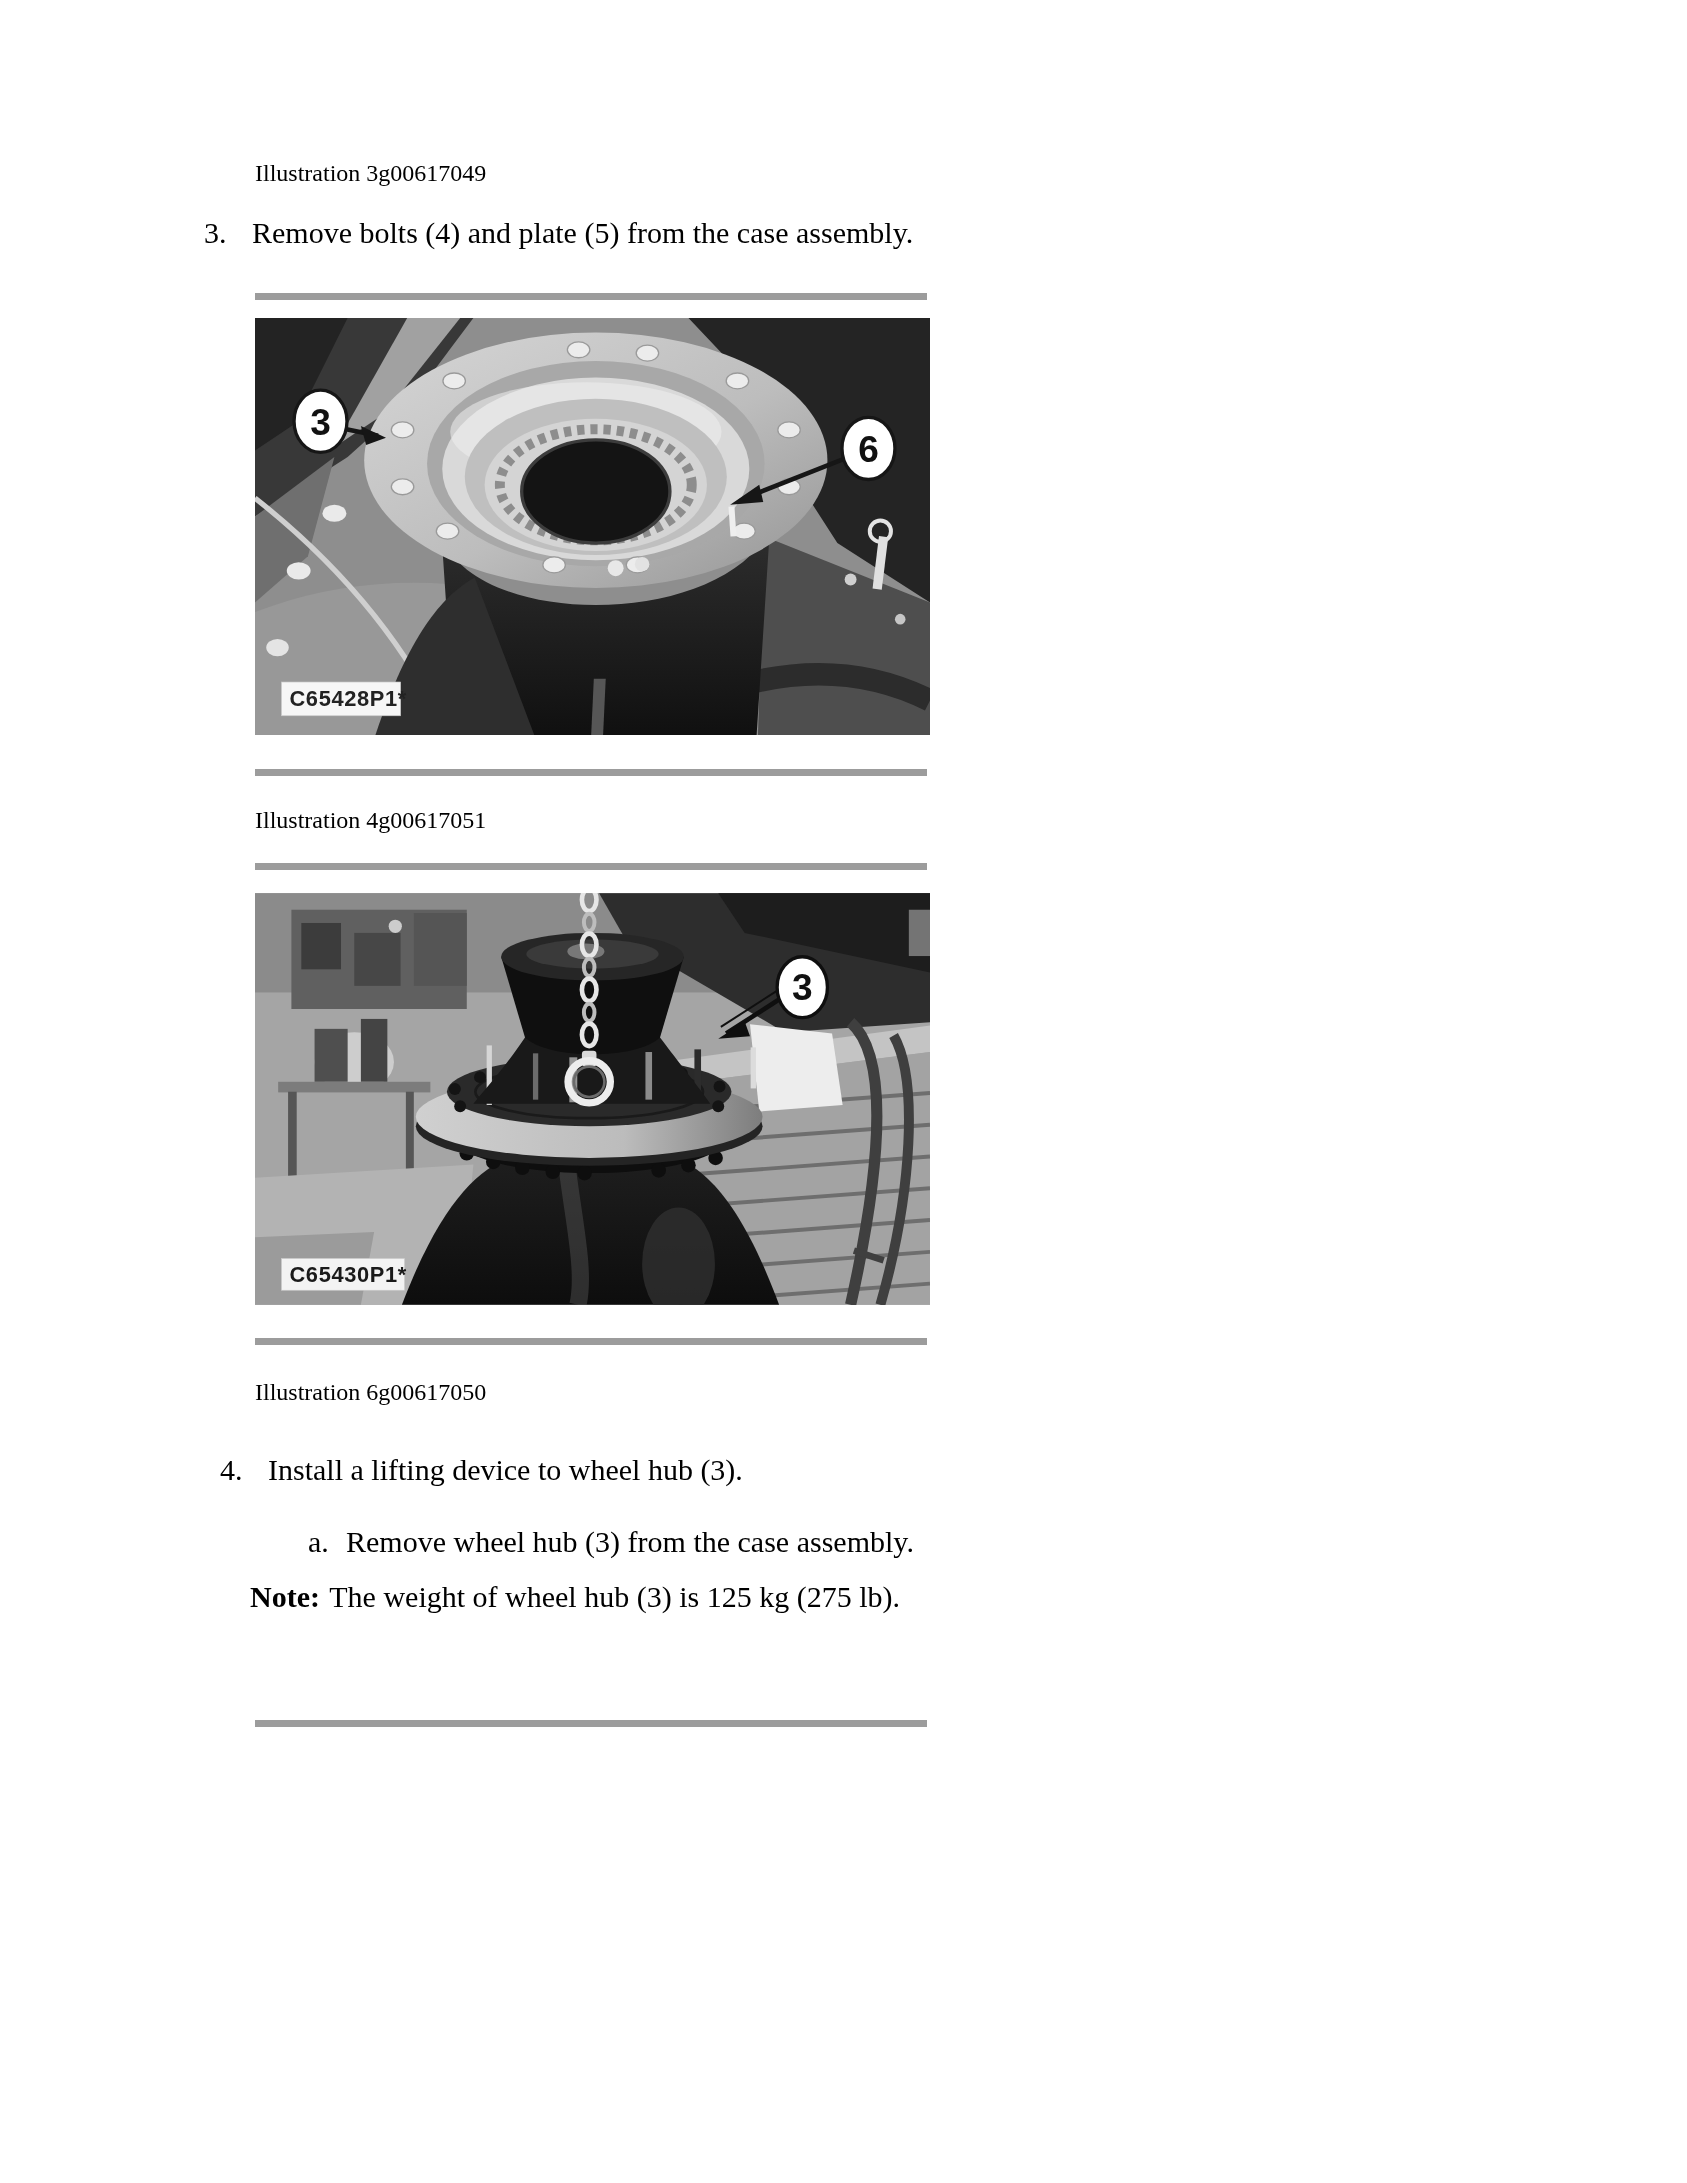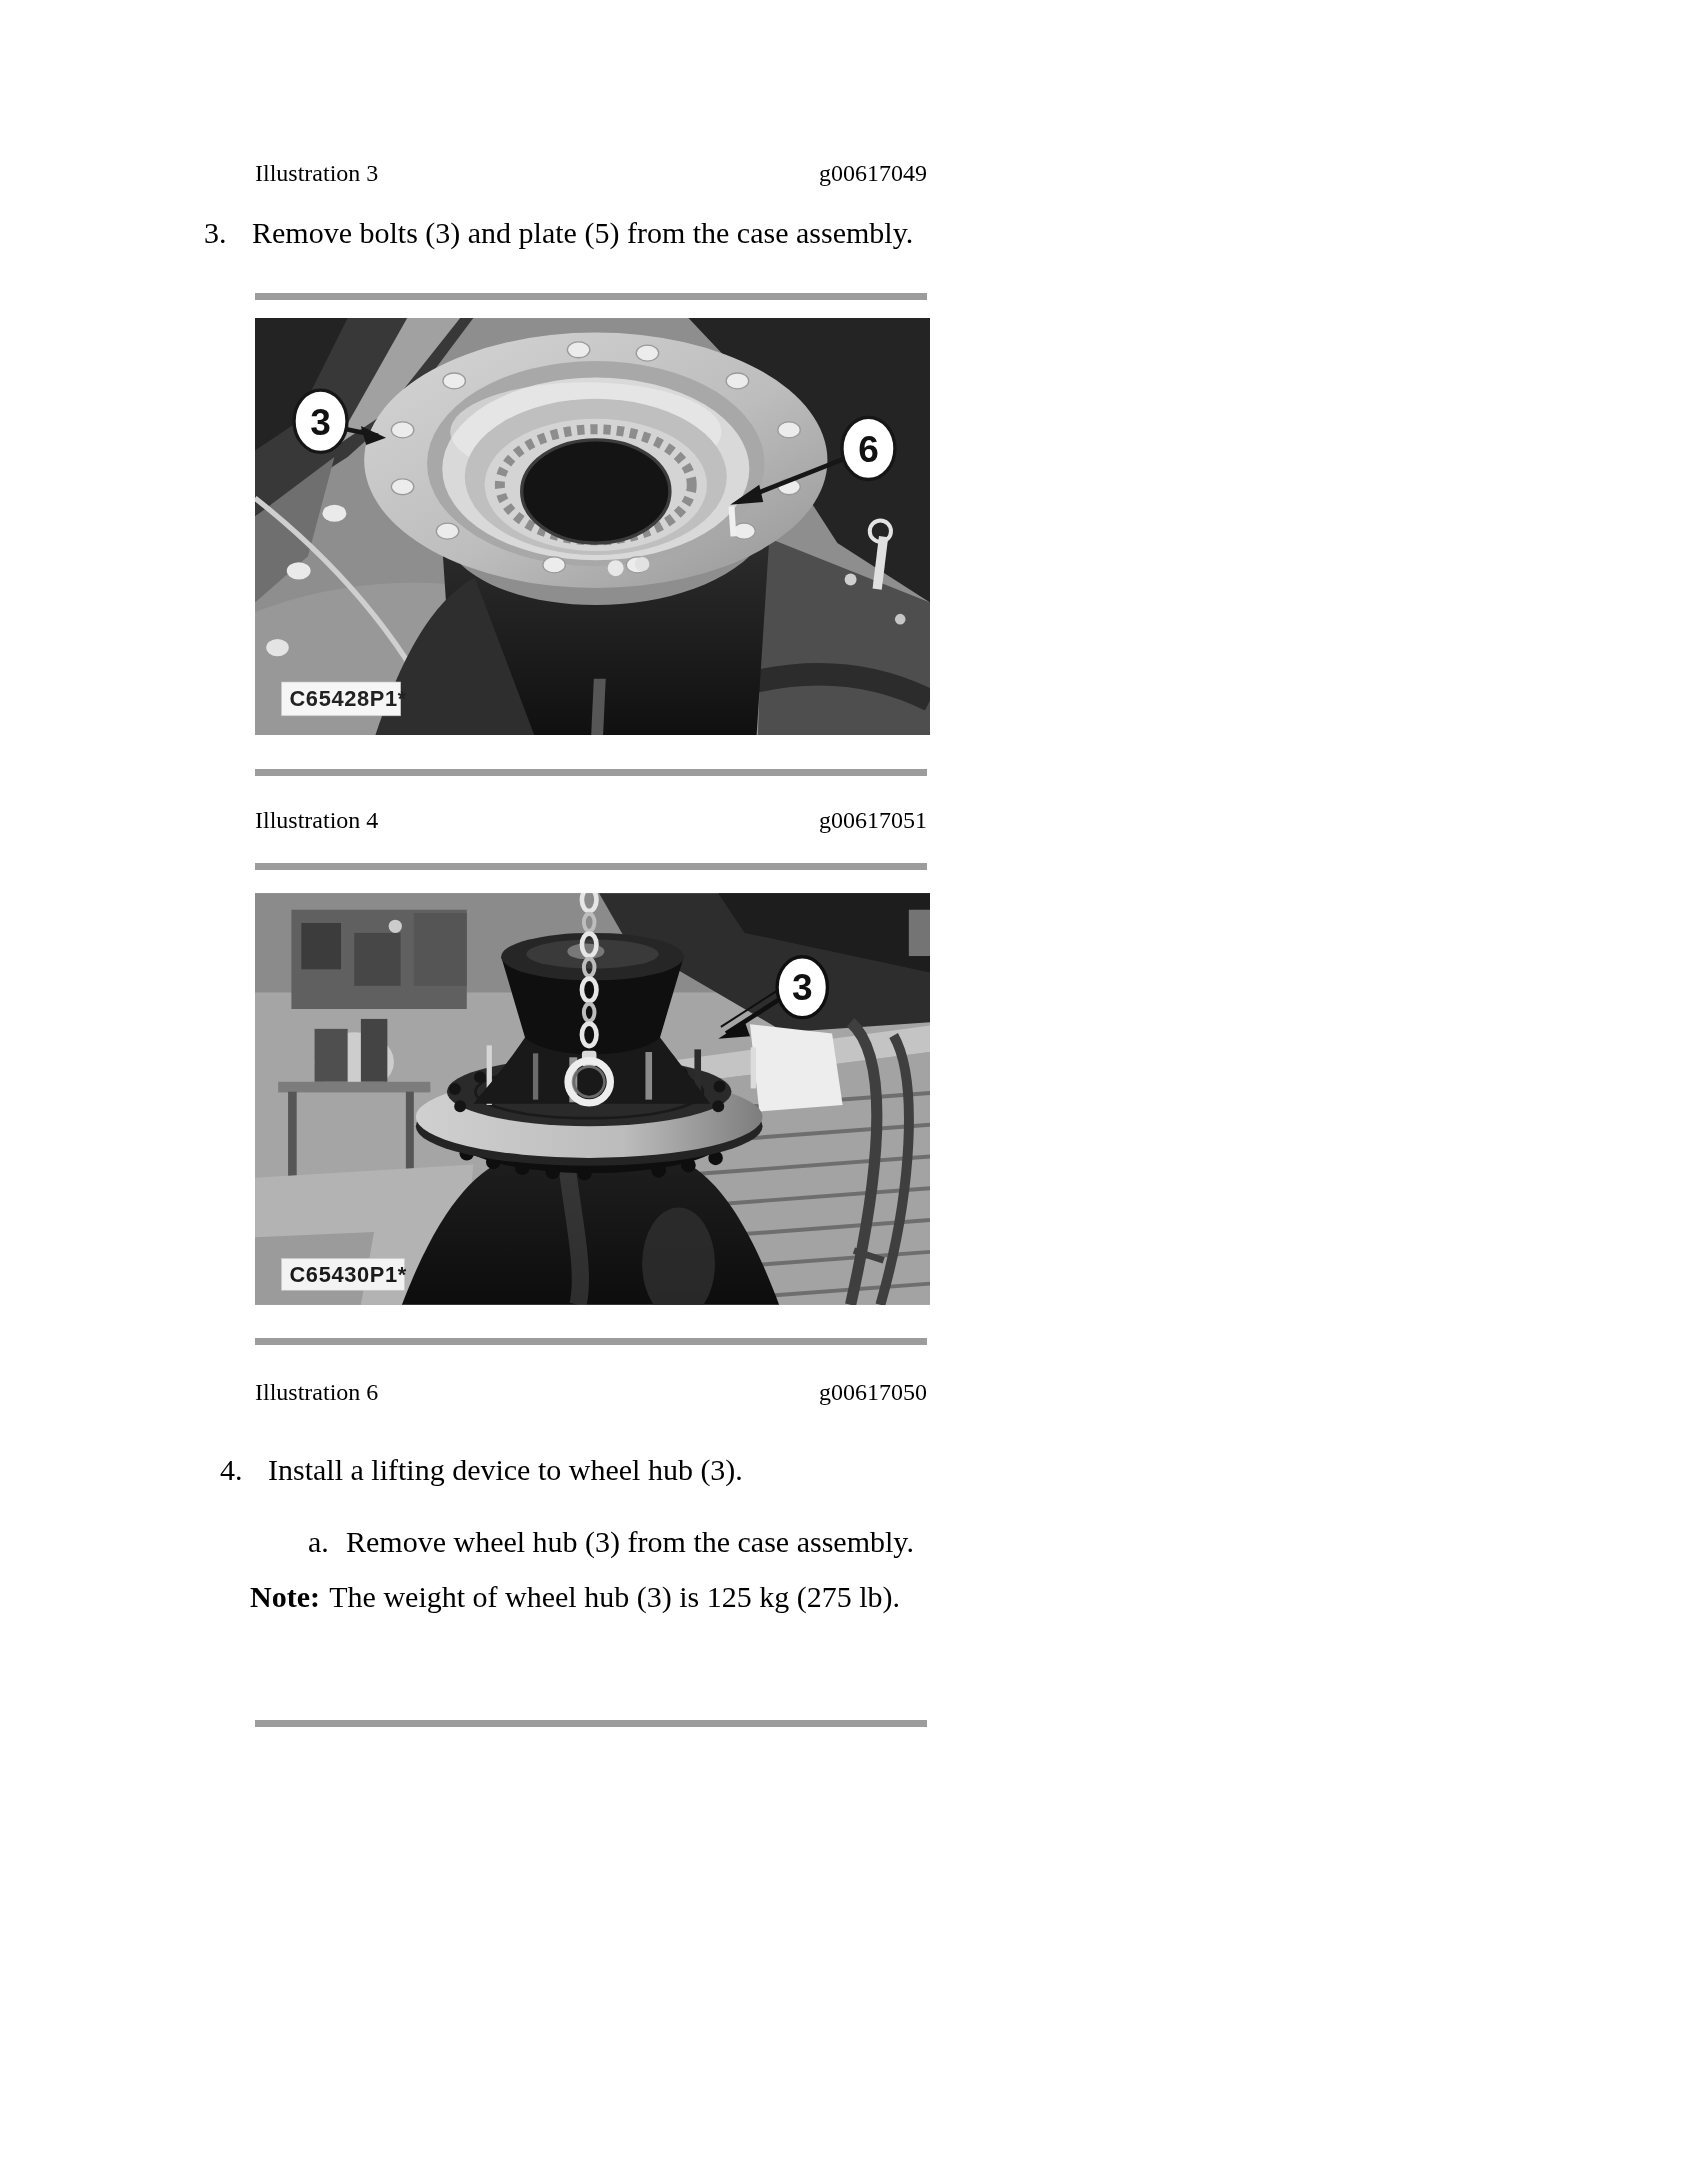--- a/index.html
+++ b/index.html
@@ -10,21 +10,21 @@
     background:#ffffff;
     font-family:"Liberation Serif", serif;
     color:#000000;
     overflow:hidden;
   }
   .caption-row{
     position:absolute;
     left:255px;
     width:672px;
     display:flex;
-    justify-content:space-between;
+    justify-content:flex-start;
     font-size:24px;
     line-height:29px;
     white-space:nowrap;
   }
   .divider{
     position:absolute;
     left:255px;
     width:672px;
     height:6.6px;
     background:#9c9c9c;
@@ -66,21 +66,21 @@
 <body>
 
 <div class="page">
 
   <div class="caption-row" style="top:159px">
     <span>Illustration 3</span>
     <span>g00617049</span>
   </div>
 
   <p class="step" style="top:215px;left:204px;margin:0">
-    <span class="num">3.</span><span>Remove bolts (3) and plate (5) from the case assembly.</span>
+    <span class="num">3.</span><span>Remove bolts (4) and plate (5) from the case assembly.</span>
   </p>
 
   <div class="divider" style="top:293px"></div>
 
   <svg class="photo" style="top:318px" width="675" height="417" viewBox="0 0 1020 630">
     <defs>
       <linearGradient id="p1flange" x1="0" y1="0" x2="1" y2="1">
         <stop offset="0" stop-color="#d6d6d6"></stop>
         <stop offset="0.55" stop-color="#bdbdbd"></stop>
         <stop offset="1" stop-color="#949494"></stop>

